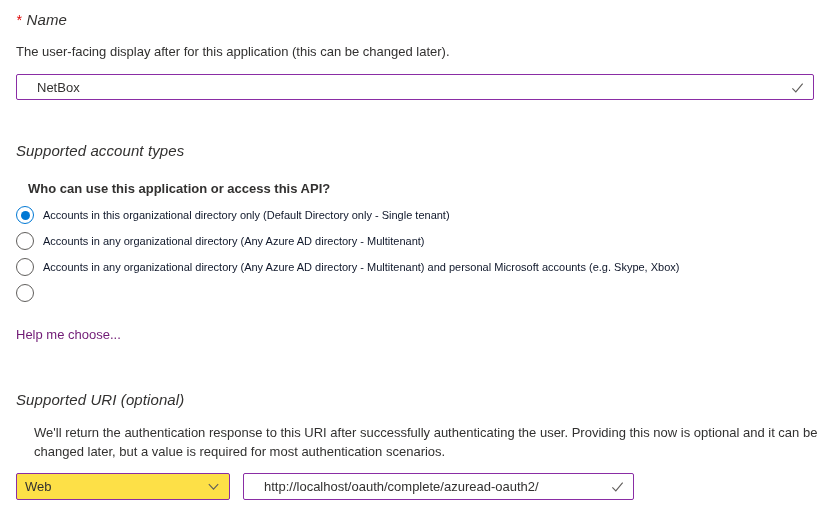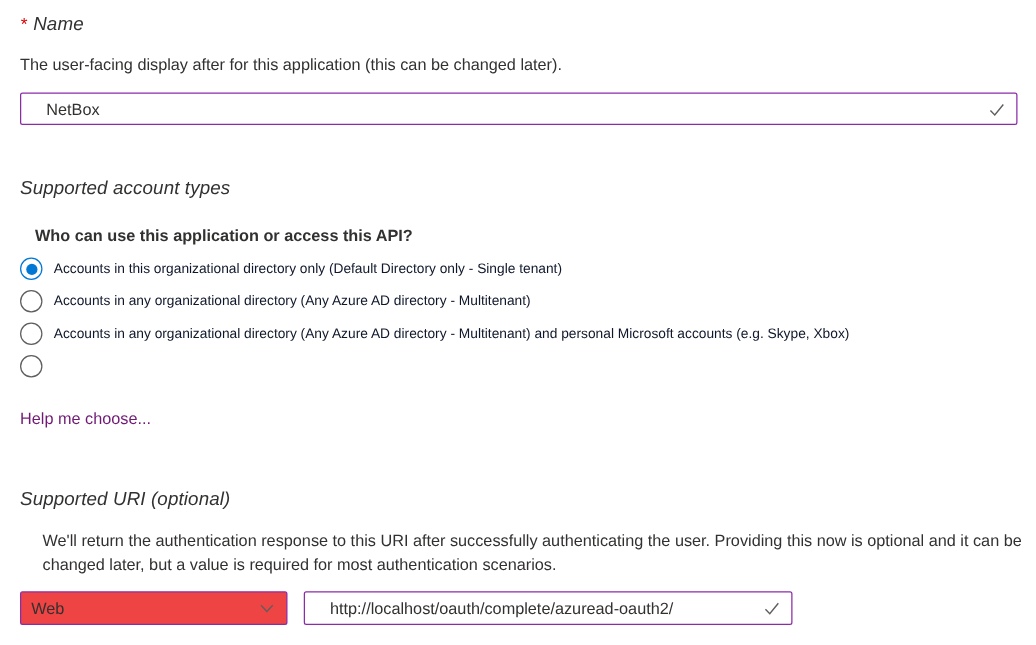--- a/index.html
+++ b/index.html
@@ -53,21 +53,21 @@
   }
   .trail-icon {
     flex: 0 0 auto;
     width: 15px;
     height: 15px;
     margin-right: 8px;
   }
   .dropdown {
     border: 1.5px solid #8a2da5;
     border-radius: 2px;
-    background: #ef4444;
+    background: #fde047;
     display: flex;
     align-items: center;
     justify-content: space-between;
     cursor: pointer;
     padding: 0 8px;
     font-size: 13px;
     color: #323130;
   }
   .radio-row {
     position: absolute;

